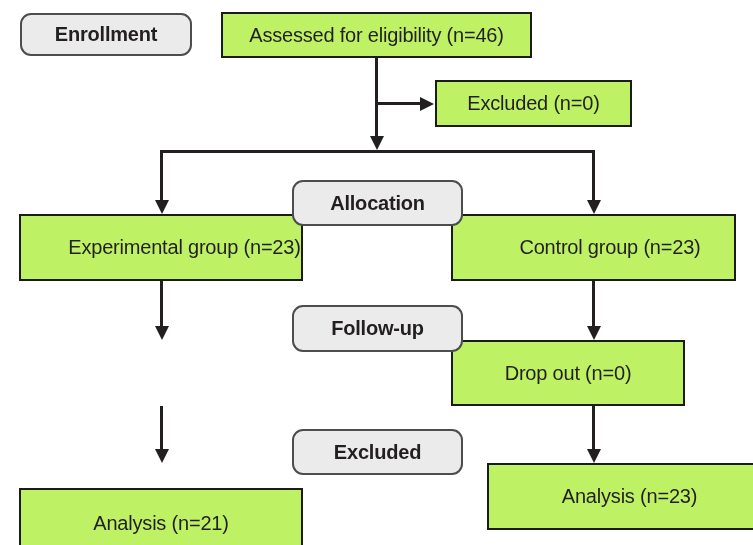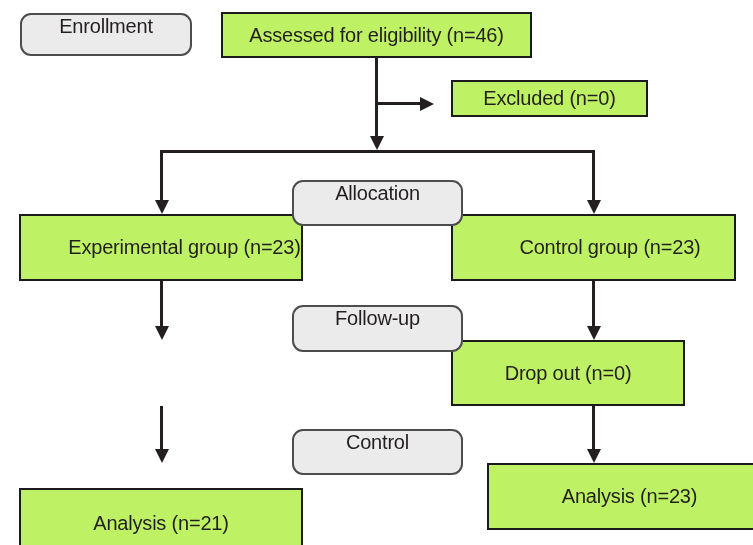--- a/index.html
+++ b/index.html
@@ -34,24 +34,26 @@
     letter-spacing:-0.2px;
     z-index:2;
   }
   .stage{
     position:absolute;
     box-sizing:border-box;
     background:var(--color-label-fill);
     border:2px solid var(--color-label-border);
     border-radius:11px;
     display:flex;
+    align-items:center;
     justify-content:center;
     font-size:20px;
     letter-spacing:-0.2px;
     z-index:5;
+    font-weight:bold;
   }
   .line{
     position:absolute;
     background:var(--color-line);
     z-index:1;
   }
   .arrow-down{
     position:absolute;
     width:0;height:0;
     border-left:7px solid transparent;
@@ -69,21 +71,21 @@
   }
 
   
   .stage-enrollment{left:20px;top:13px;width:172px;height:43px;}
   .stage-allocation{left:292px;top:180px;width:171px;height:46px;}
   .stage-followup{left:292px;top:305px;width:171px;height:47px;}
   .stage-analysis{left:292px;top:429px;width:171px;height:46px;}
 
   
   .node-assessed{left:221px;top:12px;width:311px;height:46px;}
-  .node-excluded{left:435px;top:80px;width:197px;height:37px;margin-left:16px;}
+  .node-excluded{left:435px;top:80px;width:197px;height:47px;}
   .node-experimental{left:19px;top:214px;width:284px;height:67px;padding-left:47px;}
   .node-control{left:451px;top:214px;width:285px;height:67px;padding-left:33px;}
   .node-dropout-left{left:19px;top:340px;width:284px;height:66px;}
   .node-dropout-right{left:451px;top:340px;width:234px;height:66px;}
   .node-analysis-left{left:19px;top:488px;width:284px;height:70px;}
   .node-analysis-right{left:451px;top:463px;width:285px;height:67px;margin-left:36px;}
 
   
   .v-assessed{left:375px;top:58px;width:3px;height:78px;}
   .a-branch{left:369.5px;top:136px;}
@@ -111,21 +113,21 @@
   <div class="stage stage-enrollment">
     <span>Enrollment</span>
   </div>
   <div class="stage stage-followup">
     <span>Follow-up</span>
   </div>
   <div class="stage stage-allocation">
     <span>Allocation</span>
   </div>
   <div class="stage stage-analysis">
-    <span>Control</span>
+    <span>Excluded</span>
   </div>
 
   <div class="node node-assessed">
     <span>Assessed for eligibility (n=46)</span>
   </div>
   <div class="node node-excluded">
     <span>Excluded (n=0)</span>
   </div>
   <div class="node node-experimental">
     <span>Experimental group (n=23)</span>

